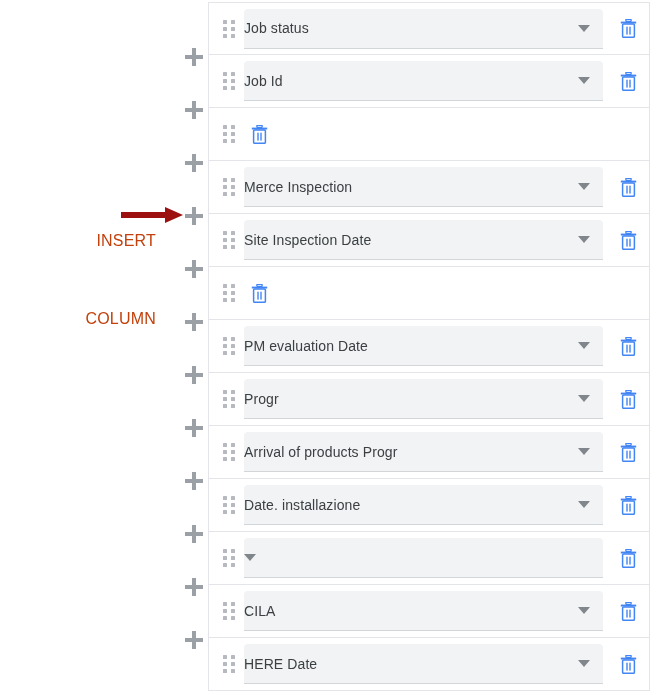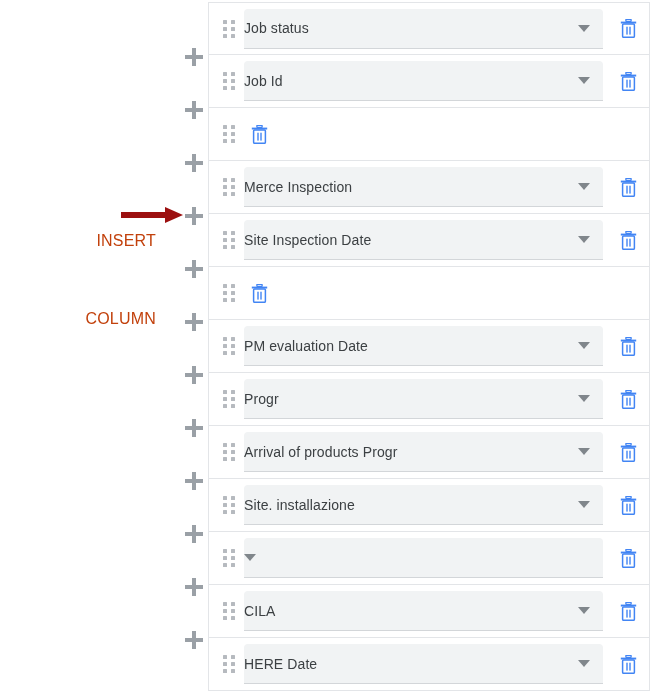--- a/index.html
+++ b/index.html
@@ -415,21 +415,21 @@
       <div class="row">
         <div class="drag-handle">
           <i></i>
           <i></i>
           <i></i>
           <i></i>
           <i></i>
           <i></i>
         </div>
         <div class="field">
-          <span class="field-label">Site. installazione</span>
+          <span class="field-label">Date. installazione</span>
           <span class="caret"></span>
         </div>
         <button class="trash-btn">
           <svg width="17" height="19" viewBox="0 0 17 19">
             <rect x="0.8" y="2.6" width="15.4" height="1.9" fill="#4285f4"></rect>
             <rect x="5.9" y="0.4" width="5.2" height="1.9" rx="0.4" fill="none" stroke="#4285f4" stroke-width="1.3"></rect>
             <rect x="2.6" y="5.1" width="11.8" height="13.2" rx="1" fill="none" stroke="#4285f4" stroke-width="1.5"></rect>
             <rect x="6.3" y="7.7" width="1.4" height="7.9" fill="#4285f4"></rect>
             <rect x="9.3" y="7.7" width="1.4" height="7.9" fill="#4285f4"></rect>
           </svg>

